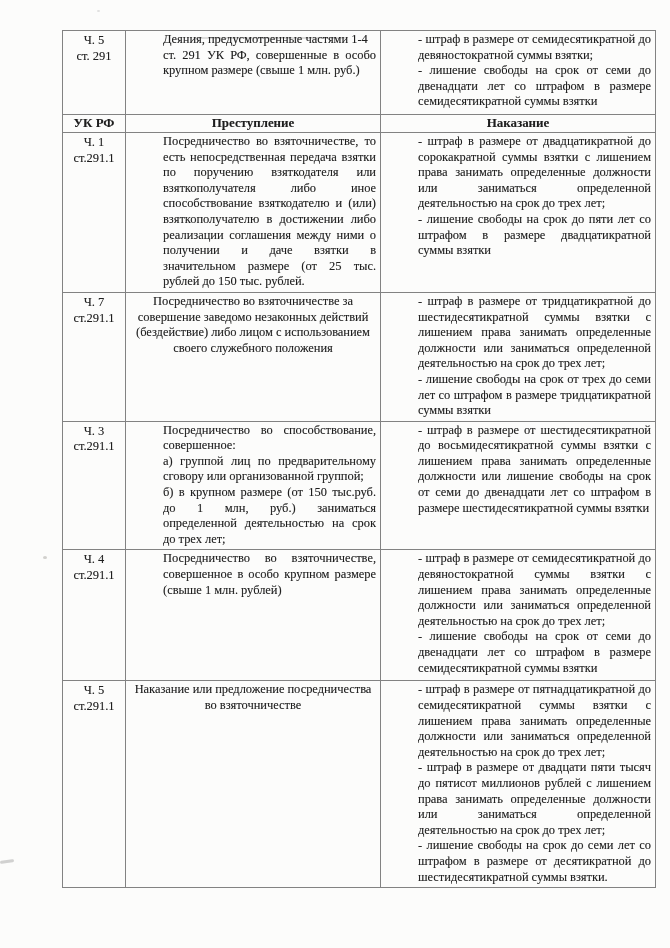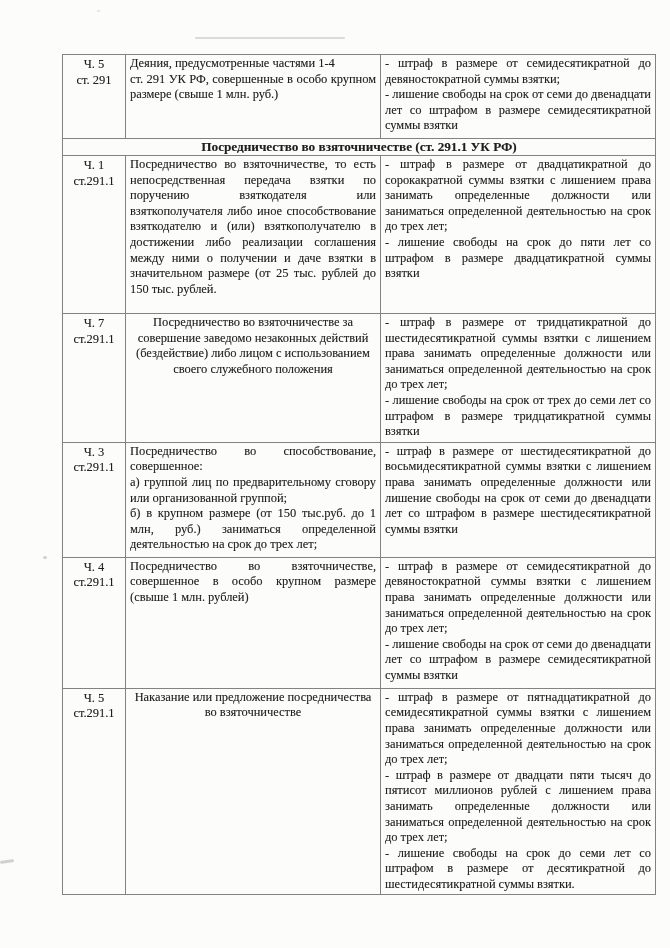--- a/index.html
+++ b/index.html
@@ -4,21 +4,21 @@
 <style>
   html, body { margin:0; padding:0; }
   body {
     width:670px; height:948px; position:relative; overflow:hidden;
     background:#fcfcfb;
     font-family:"Liberation Serif", "DejaVu Serif", serif;
     color:#1e1e1e;
   }
   .scan-page { position:absolute; inset:0; background:#fcfcfb; }
   table.law-table {
-    position:absolute; left:62px; top:54px; width:593px;
+    position:absolute; left:62px; top:30px; width:593px;
     border-collapse:collapse; table-layout:fixed;
     text-shadow: 0.2px 0.2px 0.4px rgba(45,45,45,0.35);
   }
   col.c-code { width:63px; }
   col.c-crime { width:255px; }
   col.c-pun { width:275px; }
   td, th {
     border:1px solid #828282;
     vertical-align:top;
     padding:1px 4px 2px 4px;
@@ -28,21 +28,21 @@
   td.code { text-align:center; padding-top:2px; white-space:nowrap; }
   th.section-title {
     text-align:center; font-weight:bold; font-size:13.2px;
     line-height:15px; padding:0 4px 1px 4px;
   }
   tr.col-head th {
     text-align:center; font-weight:bold; font-size:12.9px; line-height:16px;
     padding:0 4px 1px 4px;
   }
   p.para { margin:0; }
-  td.crime.just p.para, td.pun p.para { text-align:justify; }
+  td.crime.just p.para, td.pun p.para { text-align:justify;margin-left:33px; }
   td.crime p.para { text-align:center; }
   tr.h-top   { height:84px; }
   tr.h-sect  { height:17px; }
   tr.h-chead { height:18px; }
   tr.h-r1    { height:158px; }
   tr.h-r2    { height:122px; }
   tr.h-r3    { height:115px; }
   tr.h-r4    { height:131px; }
   tr.h-r5    { height:200px; }
   
@@ -78,24 +78,26 @@
       <td class="crime just">
         <p class="para">Деяния, предусмотренные частями 1-4</p>
         <p class="para">ст. 291 УК РФ, совершенные в особо крупном размере (свыше 1 млн. руб.)</p>
       </td>
       <td class="pun">
         <p class="para">- штраф в размере от семидесятикратной до девяностократной суммы взятки;</p>
         <p class="para">- лишение свободы на срок от семи до двенадцати лет со штрафом в размере семидесятикратной суммы взятки</p>
       </td>
     </tr>
 
-    <tr class="h-sect">
-      <th class="section-title" colspan="3">Посредничество во взяточничестве (ст. 291.1 УК РФ)</th>
+
+    <tr class="col-head h-chead">
+      <th>УК РФ</th>
+      <th>Преступление</th>
+      <th>Наказание</th>
     </tr>
-
 
     <tr class="h-r1">
       <td class="code">
         <div>Ч. 1</div>
         <div>ст.291.1</div>
       </td>
       <td class="crime just">
         <p class="para">Посредничество во взяточничестве, то есть непосредственная передача взятки по поручению взяткодателя или взяткополучателя либо иное способствование взяткодателю и (или) взяткополучателю в достижении либо реализации соглашения между ними о получении и даче взятки в значительном размере (от 25 тыс. рублей до 150 тыс. рублей.</p>
       </td>
       <td class="pun">

